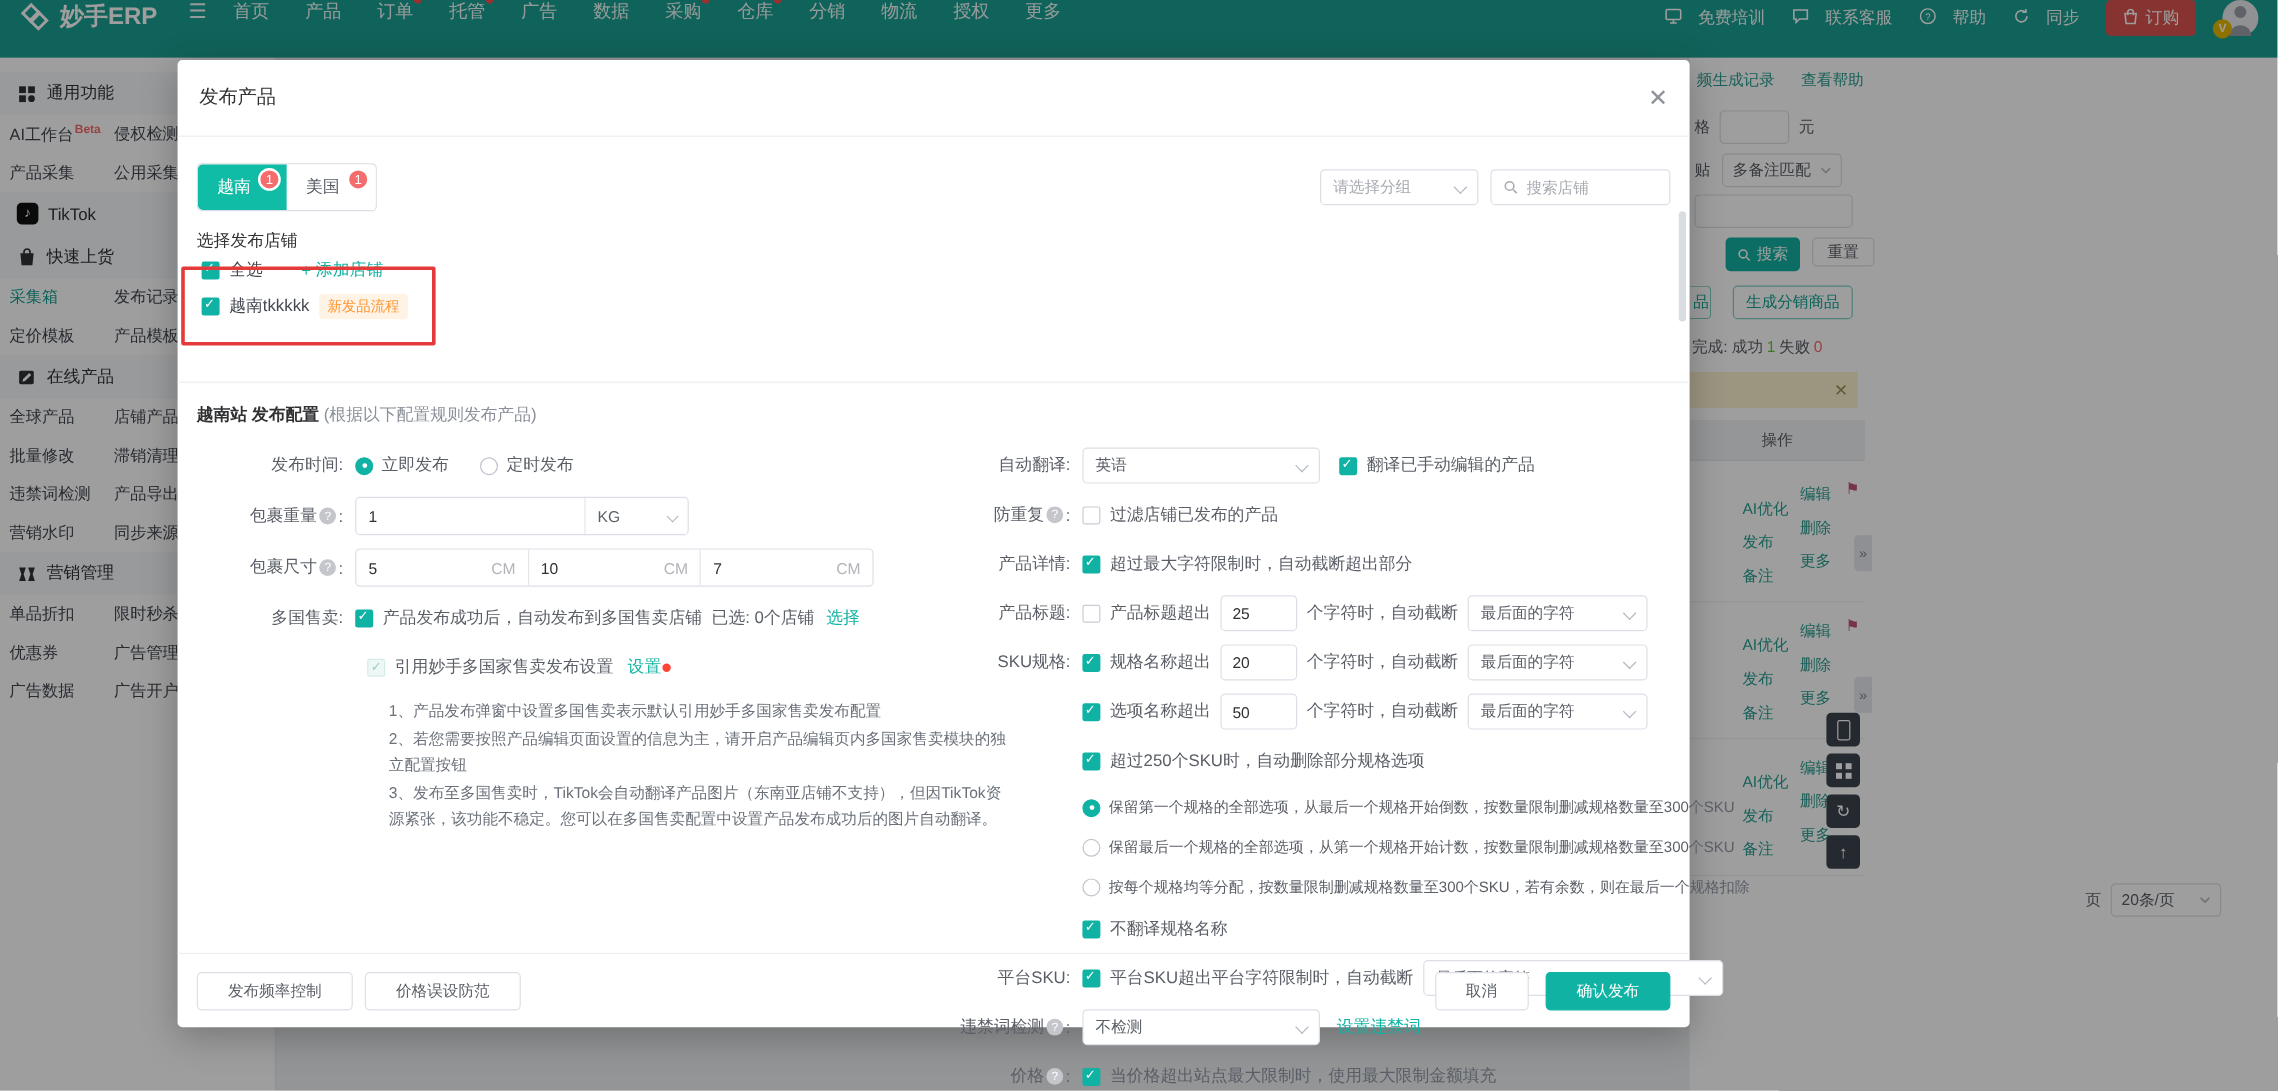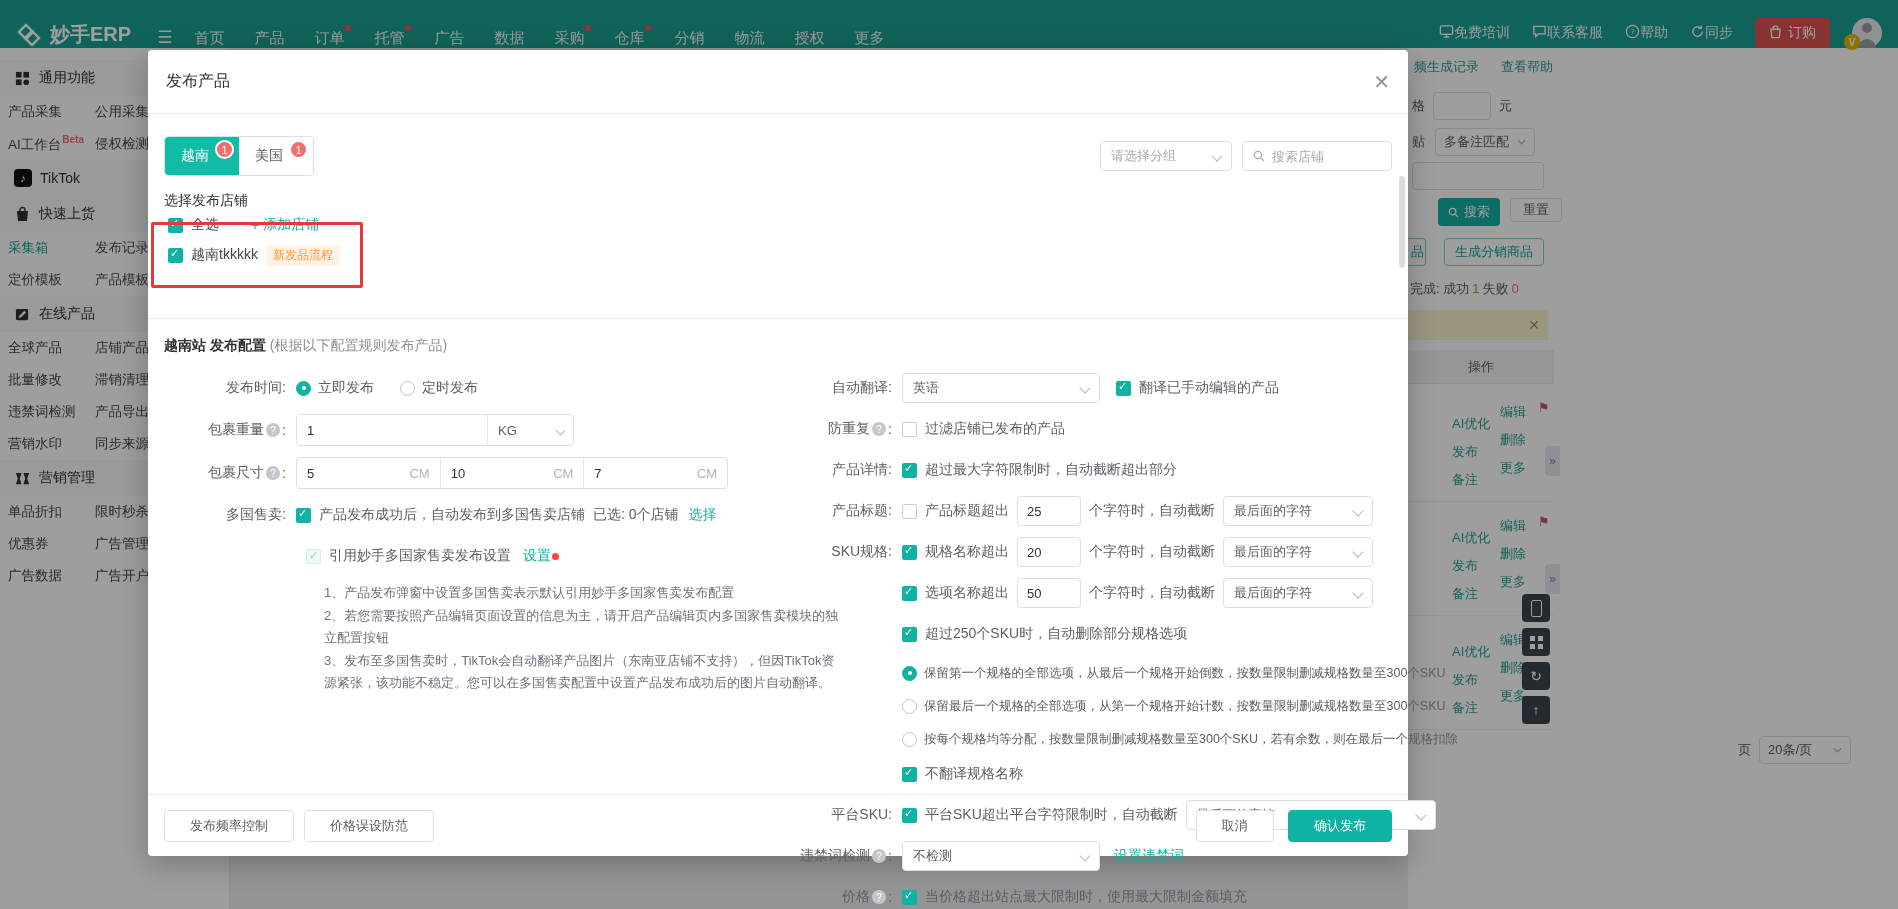--- a/index.html
+++ b/index.html
@@ -1,28 +1,28 @@
 <!DOCTYPE html>
 <html><head>
 <meta charset="utf-8">
 <style>
   * { margin:0; padding:0; box-sizing:border-box; }
   html,body { width:1898px; height:909px; overflow:hidden; }
   body { font-family:"Liberation Sans","DejaVu Sans",sans-serif; background:#eef0f3; position:relative; color:#303133; }
 
   
-  .topbar { position:absolute; top:0; left:0; right:0; height:48px; background:#1ba092; display:flex; align-items:flex-end; padding:0 16px; z-index:10; }
+  .topbar { position:absolute; top:0; left:0; right:0; height:48px; background:#1ba092; display:flex; align-items:flex-start; padding:0 16px; z-index:10; }
   .logo { display:flex; align-items:center; gap:8px; color:#fff; font-size:20px; font-weight:bold; margin-right:26px; }
   .logo svg { display:block; }
   .hamburger { color:rgba(255,255,255,.92); font-size:17px; margin-right:22px; cursor:pointer; }
   .topmenu { display:flex; align-items:center; gap:30px; list-style:none; }
   .topmenu .tm { position:relative; color:rgba(255,255,255,.95); font-size:15px; cursor:pointer; white-space:nowrap; }
   .tm .dot { position:absolute; top:-4px; right:-7px; width:6px; height:6px; border-radius:50%; background:#ff4d4f; }
   .topbar-right { margin-left:auto; display:flex; align-items:center; gap:22px; color:rgba(255,255,255,.95); font-size:14px; }
-  .tb-item { display:flex; align-items:center; gap:0; cursor:pointer; white-space:nowrap; }
+  .tb-item { display:flex; align-items:center; gap:13px; cursor:pointer; white-space:nowrap; }
   .order-btn { background:#d9534f; color:#fff; border:none; border-radius:4px; height:30px; padding:0 14px; display:flex; align-items:center; gap:6px; font-size:14px; cursor:pointer; }
   .avatar { position:relative; width:30px; height:30px; border-radius:50%; background:#e8eaee; display:flex; align-items:flex-end; justify-content:center; overflow:visible; cursor:pointer; }
   .avatar .head { width:10px; height:10px; border-radius:50%; background:#9aa0a8; position:absolute; top:5px; }
   .avatar .bodyv { width:18px; height:9px; border-radius:9px 9px 0 0; background:#9aa0a8; }
   .avatar .vbadge { position:absolute; left:-8px; bottom:-2px; width:16px; height:16px; border-radius:50%; background:#e6b800; color:#fff; font-size:10px; font-weight:bold; display:flex; align-items:center; justify-content:center; }
 
   
   .sidebar { position:absolute; top:48px; left:0; width:230px; bottom:0; background:#fff; border-right:1px solid #e8eaee; padding-top:12px; z-index:5; }
   .sb-item { min-height:32px; }
   .sb-header { display:flex; align-items:center; gap:8px; height:36px; padding:0 0 0 14px; font-size:14px; color:#303133; background:#f7f8fa; }
@@ -260,30 +260,30 @@
         </span>
 
         <span>通用功能</span>
       </div>
 
     </div>
 
     <div class="sb-item">
 
       <div class="sb-links">
+        <span class="sb-l"><span>AI工作台</span><sup class="beta">Beta</sup></span>
+        <span class="sb-r">侵权检测</span>
+      </div>
+    </div>
+
+    <div class="sb-item">
+
+      <div class="sb-links">
         <span class="sb-l"><span>产品采集</span></span>
         <span class="sb-r">公用采集</span>
-      </div>
-    </div>
-
-    <div class="sb-item">
-
-      <div class="sb-links">
-        <span class="sb-l"><span>AI工作台</span><sup class="beta">Beta</sup></span>
-        <span class="sb-r">侵权检测</span>
       </div>
     </div>
 
     <div class="sb-item">
       <div class="sb-header">
 
         <span class="tiktok-sq">♪</span>
 
         <span>TikTok</span>
       </div>

